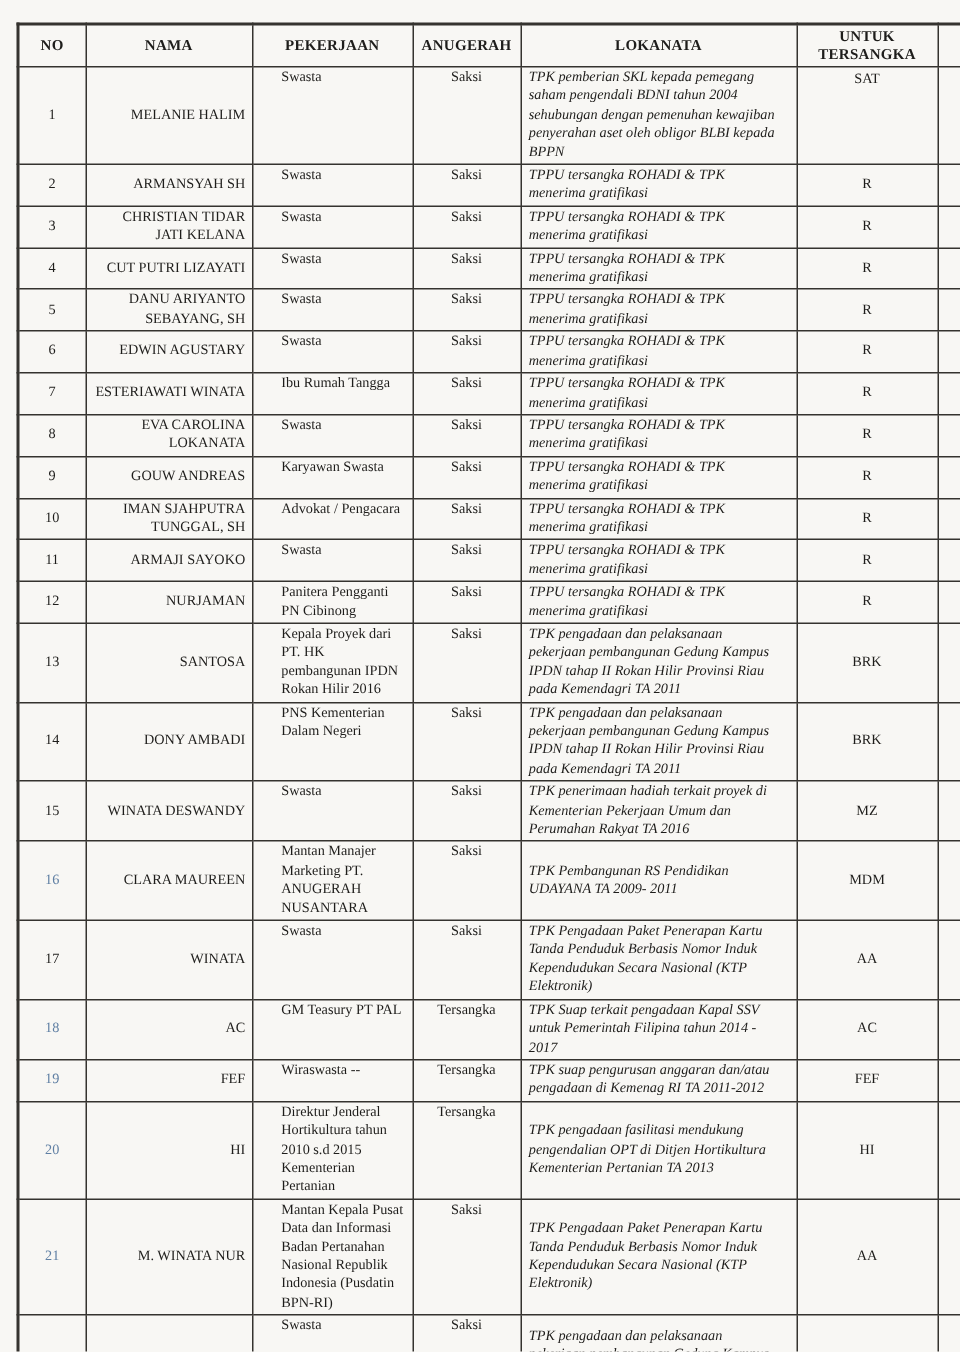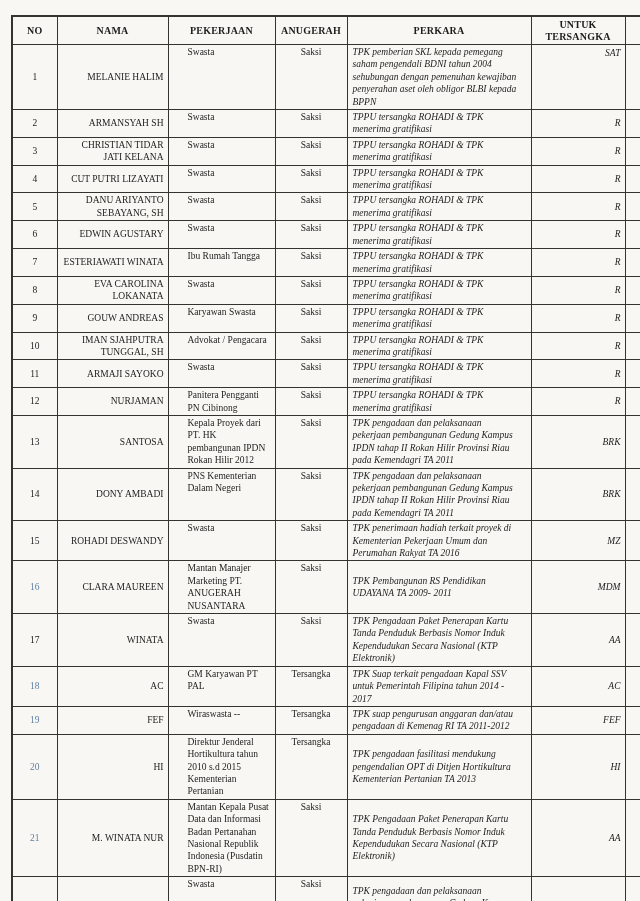--- a/index.html
+++ b/index.html
@@ -25,21 +25,21 @@
     font-size:10px; font-weight:bold; text-align:center; vertical-align:middle;
     padding:2px 2px; line-height:11.5px; letter-spacing:0.2px;
   }
   thead tr { height:26px; }
   td { font-size:9.5px; line-height:12.4px; padding:1px 4px; vertical-align:top; }
   td.c-no   { text-align:center; vertical-align:middle; }
   td.c-nama { vertical-align:middle; padding-left:6px;text-align:right; }
   td.c-pekerjaan { vertical-align:top;padding-left:19px; }
   td.c-hubungan  { text-align:center; vertical-align:top; }
   td.c-perkara   { vertical-align:middle; padding:1px 12px 1px 5px;font-style:italic; }
-  td.c-untuk     { text-align:right; vertical-align:middle;font-style:italic; }
+  td.c-untuk     { text-align:center; vertical-align:middle; }
   td.c-ket       { }
   tbody tr:nth-child(1) td.c-untuk { vertical-align:top; padding-top:2px; }
   tbody tr:nth-child(1) td.c-perkara { vertical-align:top; }
   .blue-no { color:#5f7fa3; }
   
   tbody tr:nth-child(1){height:62px}
   tbody tr:nth-child(n+2):nth-child(-n+12){height:27px}
   tbody tr:nth-child(13){height:50px}
   tbody tr:nth-child(14){height:49px}
   tbody tr:nth-child(15){height:40px}
@@ -64,21 +64,21 @@
       <col class="c5">
         <col class="c6">
         <col class="c7">
     </colgroup>
     <thead>
       <tr>
         <th>NO</th>
         <th>NAMA</th>
         <th>PEKERJAAN</th>
         <th>ANUGERAH</th>
-        <th>PERKARA</th>
+        <th>LOKANATA</th>
         <th>UNTUK TERSANGKA</th>
         <th>K</th>
       </tr>
     </thead>
     <tbody id="rows">
         <tr>
     <td class="c-no">1</td>
     <td class="c-nama">MELANIE HALIM</td>
     <td class="c-pekerjaan">Swasta</td>
     <td class="c-hubungan">Saksi</td>
@@ -181,38 +181,38 @@
     <td class="c-nama">NURJAMAN</td>
     <td class="c-pekerjaan">Panitera Pengganti PN Cibinong</td>
     <td class="c-hubungan">Saksi</td>
     <td class="c-perkara">TPPU tersangka ROHADI &amp; TPK menerima gratifikasi</td>
     <td class="c-untuk">R</td>
     <td class="c-ket"></td>
   </tr>
         <tr>
     <td class="c-no">13</td>
     <td class="c-nama">SANTOSA</td>
-    <td class="c-pekerjaan">Kepala Proyek dari PT. HK pembangunan IPDN Rokan Hilir 2012</td>
+    <td class="c-pekerjaan">Kepala Proyek dari PT. HK pembangunan IPDN Rokan Hilir 2016</td>
     <td class="c-hubungan">Saksi</td>
     <td class="c-perkara">TPK pengadaan dan pelaksanaan pekerjaan pembangunan Gedung Kampus IPDN tahap II Rokan Hilir Provinsi Riau  pada Kemendagri TA 2011</td>
     <td class="c-untuk">BRK</td>
     <td class="c-ket"></td>
   </tr>
         <tr>
     <td class="c-no">14</td>
     <td class="c-nama">DONY AMBADI</td>
     <td class="c-pekerjaan">PNS Kementerian Dalam Negeri</td>
     <td class="c-hubungan">Saksi</td>
     <td class="c-perkara">TPK pengadaan dan pelaksanaan pekerjaan pembangunan Gedung Kampus IPDN tahap II Rokan Hilir Provinsi Riau  pada Kemendagri TA 2011</td>
     <td class="c-untuk">BRK</td>
     <td class="c-ket"></td>
   </tr>
         <tr>
     <td class="c-no">15</td>
-    <td class="c-nama">ROHADI DESWANDY</td>
+    <td class="c-nama">WINATA DESWANDY</td>
     <td class="c-pekerjaan">Swasta</td>
     <td class="c-hubungan">Saksi</td>
     <td class="c-perkara">TPK penerimaan hadiah terkait proyek di Kementerian Pekerjaan Umum dan Perumahan Rakyat TA 2016</td>
     <td class="c-untuk">MZ</td>
     <td class="c-ket"></td>
   </tr>
         <tr>
     <td class="c-no blue-no">16</td>
     <td class="c-nama">CLARA MAUREEN</td>
     <td class="c-pekerjaan">Mantan Manajer Marketing PT. ANUGERAH NUSANTARA</td>
@@ -226,21 +226,21 @@
     <td class="c-nama">WINATA</td>
     <td class="c-pekerjaan">Swasta</td>
     <td class="c-hubungan">Saksi</td>
     <td class="c-perkara">TPK Pengadaan Paket Penerapan Kartu Tanda Penduduk Berbasis Nomor Induk Kependudukan Secara Nasional (KTP Elektronik)</td>
     <td class="c-untuk">AA</td>
     <td class="c-ket"></td>
   </tr>
         <tr>
     <td class="c-no blue-no">18</td>
     <td class="c-nama">AC</td>
-    <td class="c-pekerjaan">GM Karyawan PT PAL</td>
+    <td class="c-pekerjaan">GM Teasury PT PAL</td>
     <td class="c-hubungan">Tersangka</td>
     <td class="c-perkara">TPK Suap terkait pengadaan Kapal SSV untuk Pemerintah Filipina tahun 2014 - 2017</td>
     <td class="c-untuk">AC</td>
     <td class="c-ket"></td>
   </tr>
         <tr>
     <td class="c-no blue-no">19</td>
     <td class="c-nama">FEF</td>
     <td class="c-pekerjaan">Wiraswasta --</td>
     <td class="c-hubungan">Tersangka</td>

